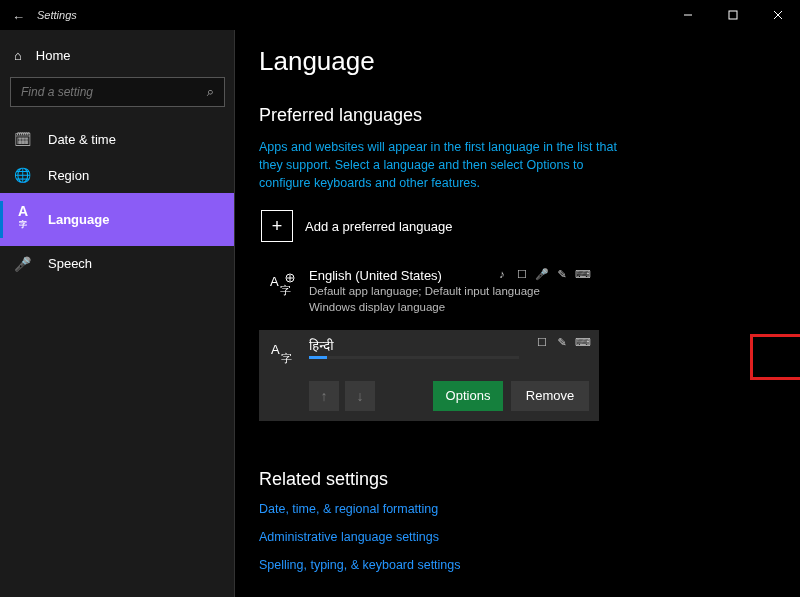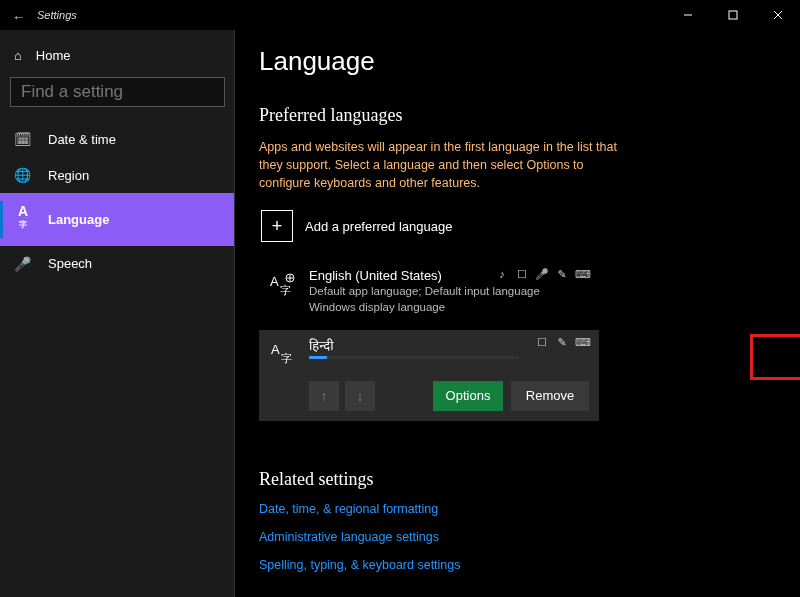--- a/index.html
+++ b/index.html
@@ -30,21 +30,21 @@
     display: flex; align-items: center; padding: 6px 14px 14px 14px; gap: 14px;
     font-size: 13px;
   }
   .search {
     margin: 0 10px 14px 10px; height: 30px; border: 1px solid #555;
     display: flex; align-items: center; padding: 0 10px; color: #888;
     background: #111;
   }
   .search input {
     flex: 1; background: transparent; border: none; outline: none;
-    color: #ef4444; font-size: 17px;
+    color: #ef4444; font-size: 12px; font-style: italic;
   }
   .search .icon { font-size: 13px; color: #aaa; }
   .group-hdr {
     padding: 4px 14px 16px 14px; font-size: 12px; font-weight: 600; color: #fff;
   }
   .nav { list-style: none; }
   .nav li {
     display: flex; align-items: center; gap: 16px; padding: 10px 14px;
     font-size: 13px; position: relative;
   }
@@ -52,22 +52,22 @@
   .nav li.active::before {
     content: ""; position: absolute; left: 0; top: 8px; bottom: 8px; width: 3px;
     background: #0078d4;
   }
   .nav .icon { width: 18px; text-align: center; font-size: 14px; color: #ccc; }
   .content {
     flex: 1; background: #000; padding: 16px 20px 0 24px; overflow: hidden;
     position: relative;
   }
   h1 { font-size: 26px; font-weight: 400; margin-bottom: 28px; }
-  h2 { font-size: 18px; font-weight: 400; margin-bottom: 12px; font-family: Liberation Serif, serif; }
-  .desc { font-size: 12.5px; color: #fdba74; line-height: 1.45; max-width: 370px; margin-bottom: 14px; }
+  h2 { font-size: 18px; font-weight: 400; margin-bottom: 12px; }
+  .desc { font-size: 12.5px; color: #0ea5e9; line-height: 1.45; max-width: 370px; margin-bottom: 14px; }
   .addlang {
     display: flex; align-items: center; gap: 12px; margin-bottom: 16px;
     width: 340px; padding: 4px 2px;
   }
   .plusbox {
     width: 32px; height: 32px; border: 1px solid #fff; display: flex;
     align-items: center; justify-content: center; font-size: 18px;
   }
   .lang-card {
     width: 340px; padding: 6px 10px 6px 10px; margin-bottom: 8px;

